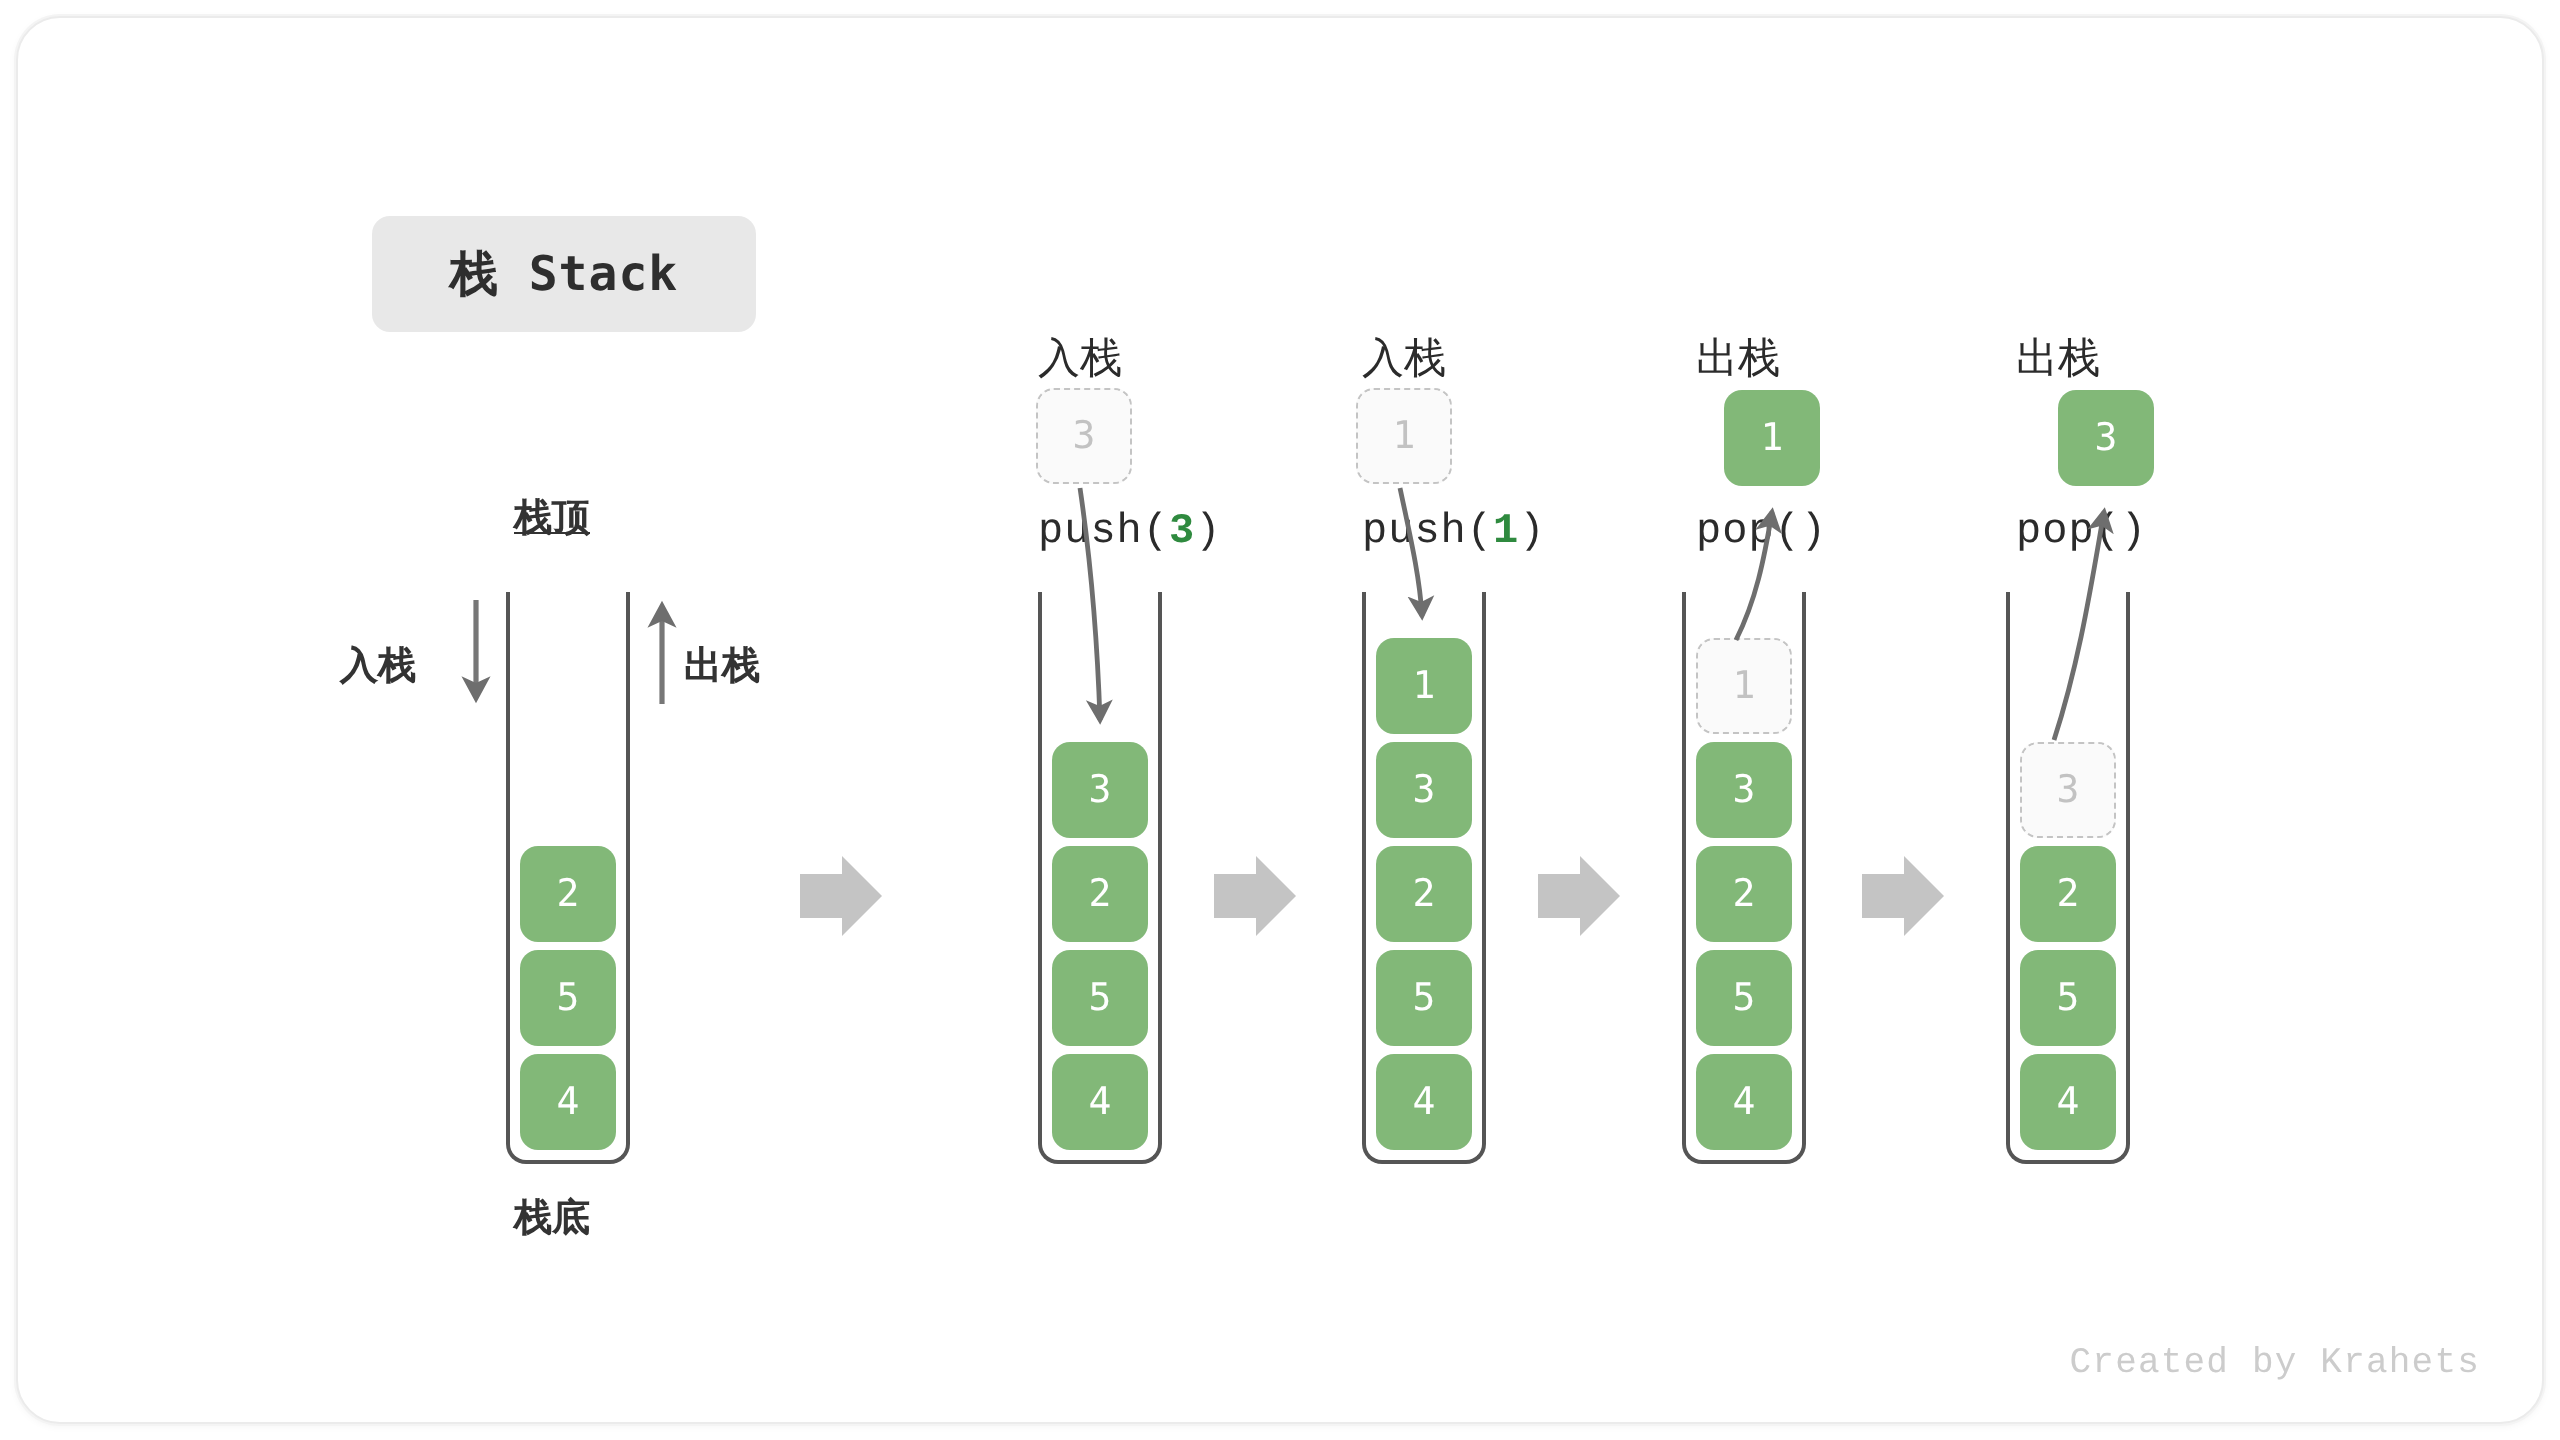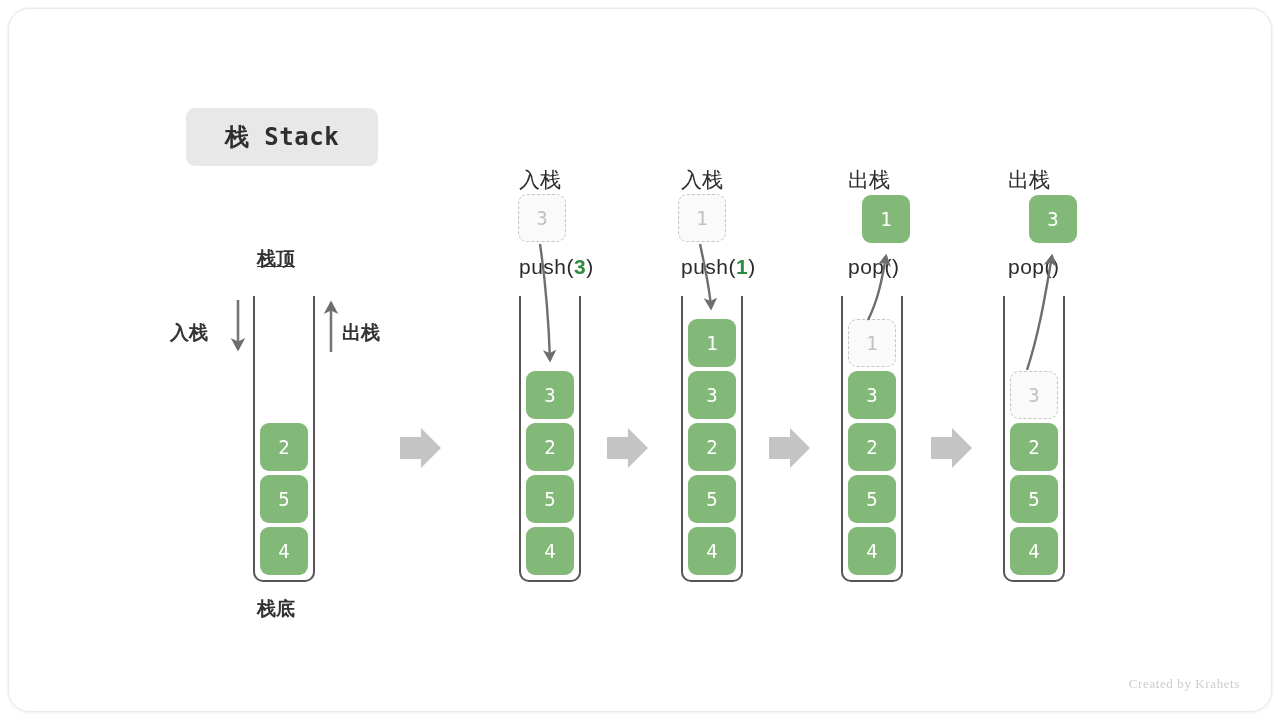--- a/index.html
+++ b/index.html
@@ -58,21 +58,21 @@
     font-size: 21px;
     color: #2b2b2b;
     white-space: pre;
     line-height: 1.38;
   }
   .hdr-label .cn {
     font-family: "Liberation Sans", sans-serif;
     display: block;
   }
   .hdr-label .code {
-    font-family: Liberation Sans, sans-serif;
+    font-family: Liberation Mono, monospace;
     display: block;
     letter-spacing: 0.5px;
   }
   .hdr-label .arg {
     color: #2f8a3f;
     font-weight: bold;
   }
 
   .bold-cn {
     position: absolute;
@@ -115,22 +115,22 @@
     background: #fafafa;
     border: 1.6px dashed #c4c4c4;
     color: #c2c2c2;
   }
 
   
   #footer {
     position: absolute;
     right: 40px;
     bottom: 28px;
-    font-family: Liberation Serif, serif;
-    font-size: 13px;
+    font-family: Liberation Mono, monospace;
+    font-size: 18px;
     color: #cccccc;
     letter-spacing: 0.6px;
     white-space: nowrap;
   }
 
   svg.overlay {
     position: absolute;
     left: 0;
     top: 0;
     width: 1280px;

